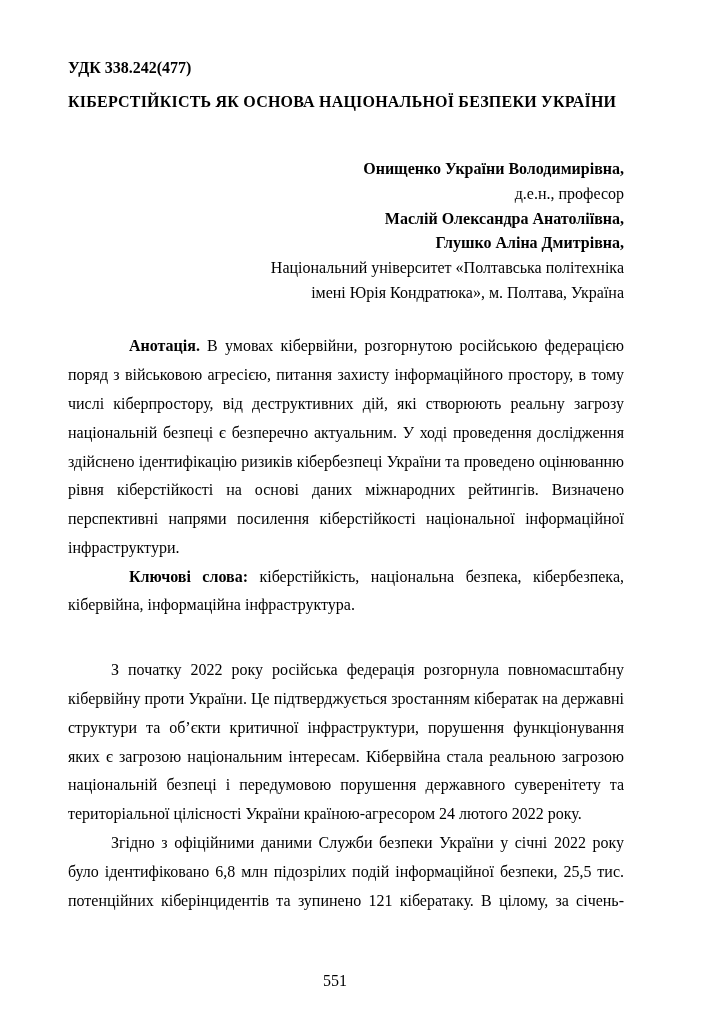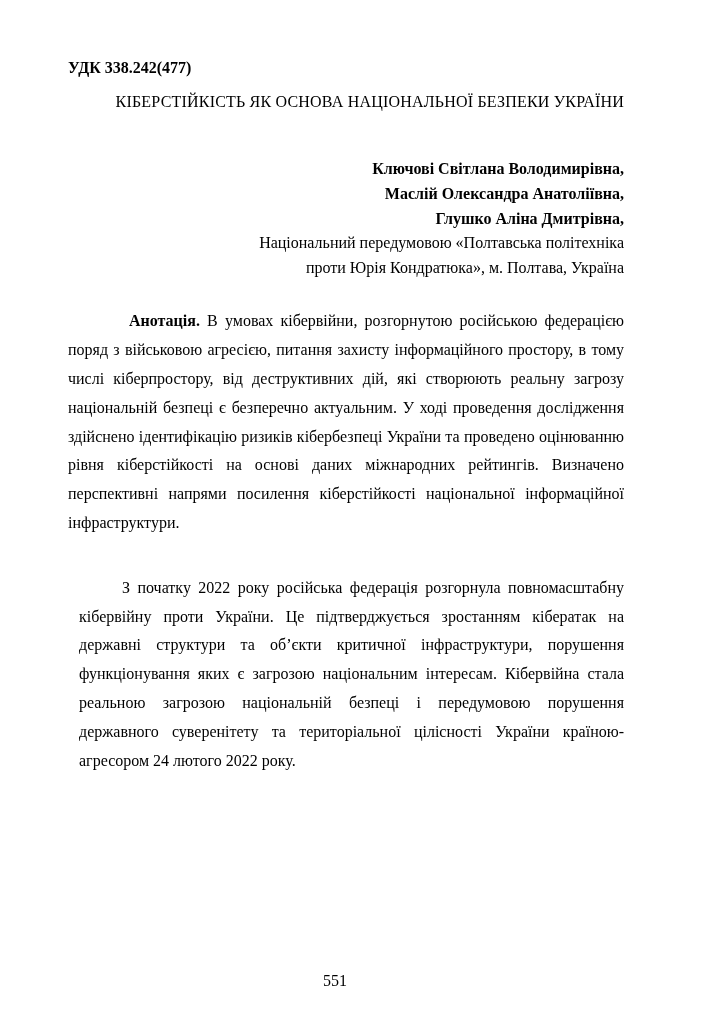--- a/index.html
+++ b/index.html
@@ -19,70 +19,73 @@
     color: #000000;
     overflow: hidden;
   }
   .udc {
     font-weight: bold;
     margin: 0 0 13px 0;
     line-height: 1.3;
   }
   .title {
     font-size: 16px;
-    font-weight: normal;
-    text-align: right;
+    font-weight: bold;
+    text-align: left;
     margin: 0 0 44px 0;
     line-height: 1.3;
     letter-spacing: 0.2px;
   }
   .authors {
     text-align: right;
     margin: 0 0 26px 0;
   }
   .authors p {
     margin: 0;
     line-height: 1.56;
   }
   .bold { font-weight: bold; margin-left: 18px; }
   .para {
     margin: 0;
     text-align: justify;
     text-indent: 43px;
     line-height: 1.8;
   }
-  .para.gap-before { margin-top: 36px; margin-left: 11px; }
+  .para.gap-before { margin-top: 36px; }
   .para.justify-last { text-align-last: justify; }
   .page-number {
     position: absolute;
     left: 0;
     right: 18px;
     bottom: 34px;
     text-align: center;
     line-height: 1.2;
   }
 </style>
 </head>
 <body>
 
 <div class="page">
 
   <p class="udc">УДК 338.242(477)</p>
 
   <h1 class="title">КІБЕРСТІЙКІСТЬ ЯК ОСНОВА НАЦІОНАЛЬНОЇ БЕЗПЕКИ УКРАЇНИ</h1>
 
   <div class="authors">
-    <p class="bold">Ключові Світлана Володимирівна,</p>
+    <p class="bold">Онищенко України Володимирівна,</p>
+    <p>д.е.н., професор</p>
     <p class="bold">Маслій Олександра Анатоліївна,</p>
     <p class="bold">Глушко Аліна Дмитрівна,</p>
-    <p>Національний передумовою «Полтавська політехніка</p>
-    <p>проти Юрія Кондратюка», м. Полтава, Україна</p>
+    <p>Національний університет «Полтавська політехніка</p>
+    <p>імені Юрія Кондратюка», м. Полтава, Україна</p>
   </div>
 
   <p class="para"><span class="bold">Анотація.</span><span> В умовах кібервійни, розгорнутою російською федерацією поряд з військовою агресією, питання захисту інформаційного простору, в тому числі кіберпростору, від деструктивних дій, які створюють реальну загрозу національній безпеці є безперечно актуальним. У ході проведення дослідження здійснено ідентифікацію ризиків кібербезпеці України та проведено оцінюванню рівня кіберстійкості на основі даних міжнародних рейтингів. Визначено перспективні напрями посилення кіберстійкості національної інформаційної інфраструктури.</span></p>
 
+  <p class="para"><span class="bold">Ключові слова:</span><span> кіберстійкість, національна безпека, кібербезпека, кібервійна, інформаційна інфраструктура.</span></p>
 
   <p class="para gap-before">З початку 2022 року російська федерація розгорнула повномасштабну кібервійну проти України. Це підтверджується зростанням кібератак на державні структури та об’єкти критичної інфраструктури, порушення функціонування яких є загрозою національним інтересам. Кібервійна стала реальною загрозою національній безпеці і передумовою порушення державного суверенітету та територіальної цілісності України країною-агресором 24 лютого 2022 року.</p>
 
+  <p class="para justify-last">Згідно з офіційними даними Служби безпеки України у січні 2022 року було ідентифіковано 6,8 млн підозрілих подій інформаційної безпеки, 25,5 тис. потенційних кіберінцидентів та зупинено 121 кібератаку. В цілому, за січень-</p>
 
   <div class="page-number">551</div>
 
 </div>
 
 </body></html>

